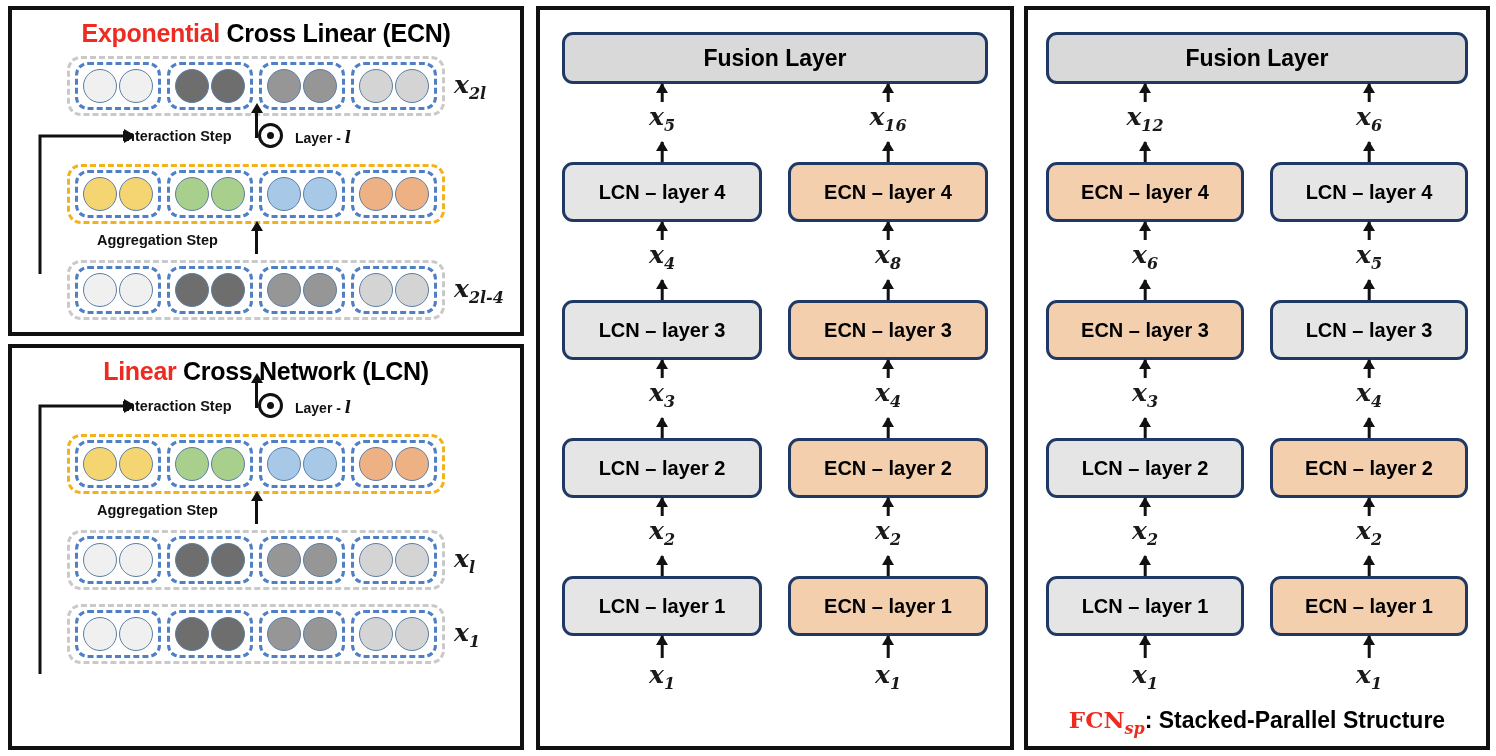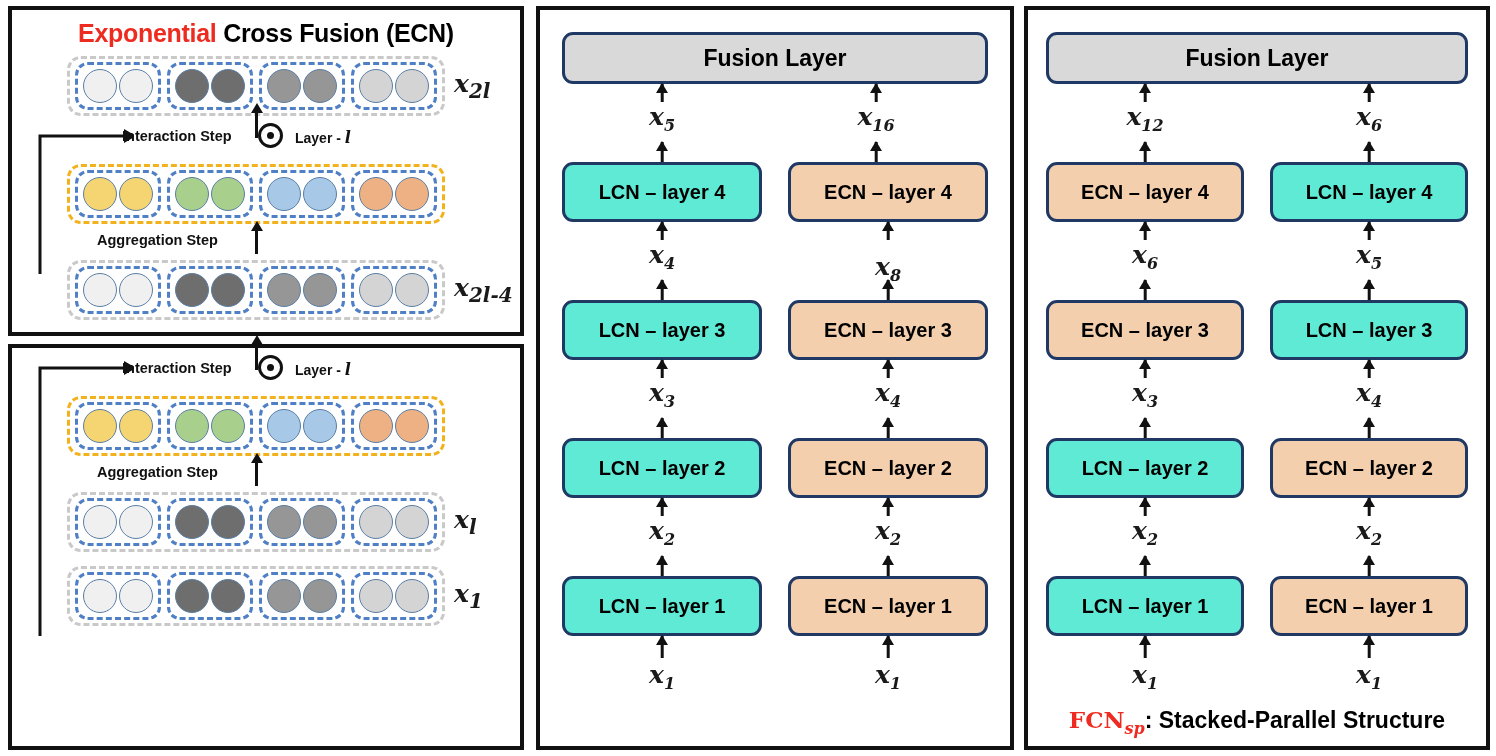--- a/index.html
+++ b/index.html
@@ -45,21 +45,21 @@
   }
   .dot {
     width:34px; height:34px; border-radius:50%;
     border:1.6px solid #5B7FA6;
   }
   .xlabel {
     position:absolute; left:442px; top:50%; transform:translateY(-50%);
     font-family:"DejaVu Serif", serif; font-style:italic; font-weight:bold;
     font-size:25px; color:#1a1a1a; white-space:nowrap;
   }
-  .xlabel sub { font-size:20px; font-style:italic; }
+  .xlabel sub { font-size:16px; font-style:italic; }
 
   
   .step-band { position:relative; height:42px; }
   .step-txt {
     position:absolute; font-size:14.5px; font-weight:bold; color:#111;
     white-space:nowrap;
   }
   .interaction-txt { left:110px; top:12px; }
   .layer-txt { left:283px; top:12px; font-size:14px; }
   .layer-txt i { font-family:"DejaVu Serif", serif; font-size:16px; }
@@ -91,21 +91,21 @@
     background:#d9d9d9; border:3px solid #1F3864; border-radius:11px;
     display:flex; align-items:center; justify-content:center;
     font-size:23px; font-weight:bold; color:#000;
   }
   .node {
     position:absolute; height:60px;
     border:3px solid #1F3864; border-radius:11px;
     display:flex; align-items:center; justify-content:center;
     font-size:20px; font-weight:bold; color:#000;
   }
-  .node.lcn { background:#5eead4; }
+  .node.lcn { background:#e5e5e5; }
   .node.ecn { background:#f3cfae; }
 
   .conn { position:absolute; width:160px; }
   .conn .seg { position:absolute; left:50%; transform:translateX(-50%);
                width:2.6px; background:#111; }
   .conn .head {
     position:absolute; left:50%; transform:translateX(-50%);
     border-left:6px solid transparent; border-right:6px solid transparent;
     border-bottom:10px solid #111;
   }
@@ -128,21 +128,21 @@
 </style>
 </head>
 <body>
 
 <div class="page">
 
   <div class="col-left">
 
     <div class="panel-box ecn-panel">
       <div class="panel-title">
-        <span class="hl">Exponential</span><span> Cross Fusion (ECN)</span>
+        <span class="hl">Exponential</span><span> Cross Linear (ECN)</span>
       </div>
 
       <div class="row-wrap" style="margin-top:8px;">
         <div class="outer-dash">
           <div class="grp">
             <div class="dot" style="background:#f0f0f0"></div>
             <div class="dot" style="background:#f0f0f0"></div>
           </div>
           <div class="grp">
             <div class="dot" style="background:#6e6e6e"></div>
@@ -221,20 +221,23 @@
             <div class="dot" style="background:#d4d4d4"></div>
           </div>
         </div>
         <div class="xlabel">
           <span>x</span><sub>2l-4</sub>
         </div>
       </div>
     </div>
 
     <div class="panel-box lcn-panel">
+      <div class="panel-title">
+        <span class="hl">Linear</span><span> Cross Network (LCN)</span>
+      </div>
 
 
       <div class="step-band">
         <div class="vup" style="left:243px; top:-4px; height:26px;"></div>
         <div class="odot"></div>
         <div class="step-txt interaction-txt">Interaction Step</div>
         <div class="step-txt layer-txt">
           <span>Layer - </span><i>l</i>
         </div>
         <svg class="fb-arrow" style="left:12px; top:8px;" width="110" height="290">
@@ -361,31 +364,31 @@
         <div class="seg" style="top:0; height:22px;"></div>
           <div class="head" style="top:-1px;"></div>
         <div class="lbl" style="top:26px;"><span>x</span><sub>1</sub></div>
       </div>
 
       <div class="node ecn" style="left:248px; top:152px; width:200px;">ECN – layer 4</div>
       <div class="node ecn" style="left:248px; top:290px; width:200px;">ECN – layer 3</div>
       <div class="node ecn" style="left:248px; top:428px; width:200px;">ECN – layer 2</div>
       <div class="node ecn" style="left:248px; top:566px; width:200px;">ECN – layer 1</div>
 
-      <div class="conn" style="left:256px; top:74px; height:78px;">
+      <div class="conn" style="left:268px; top:74px; height:78px;">
         <div class="seg" style="top:0; height:18px;"></div>
           <div class="head" style="top:-1px;"></div>
         <div class="lbl" style="top:20px;"><span>x</span><sub>16</sub></div>
         <div class="seg" style="top:58px; height:20px;"></div>
           <div class="head" style="top:57px;"></div>
       </div>
       <div class="conn" style="left:268px; top:212px; height:78px;">
         <div class="seg" style="top:0; height:18px;"></div>
           <div class="head" style="top:-1px;"></div>
-        <div class="lbl" style="top:20px;margin-top:12px;"><span>x</span><sub>8</sub></div>
+        <div class="lbl" style="top:20px;"><span>x</span><sub>8</sub></div>
         <div class="seg" style="top:58px; height:20px;"></div>
           <div class="head" style="top:57px;"></div>
       </div>
       <div class="conn" style="left:268px; top:350px; height:78px;">
         <div class="seg" style="top:0; height:18px;"></div>
           <div class="head" style="top:-1px;"></div>
         <div class="lbl" style="top:20px;"><span>x</span><sub>4</sub></div>
         <div class="seg" style="top:58px; height:20px;"></div>
           <div class="head" style="top:57px;"></div>
       </div>

